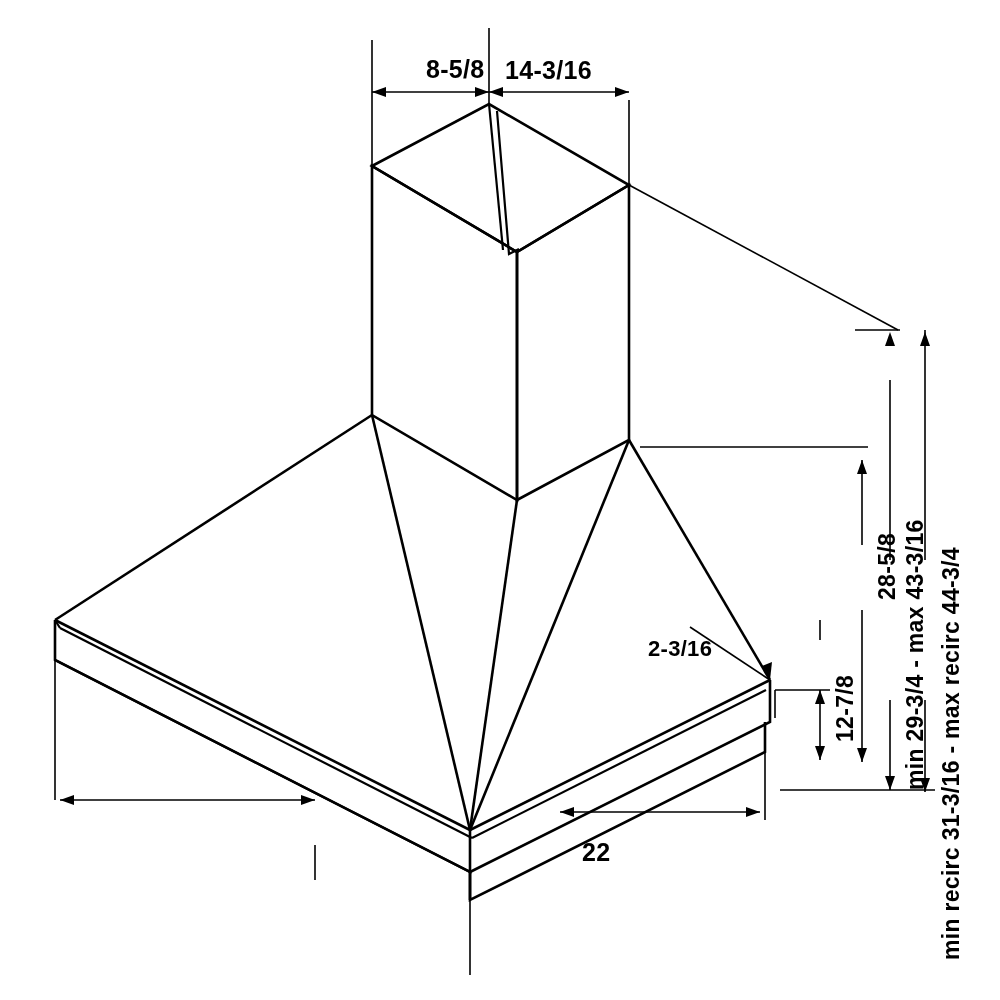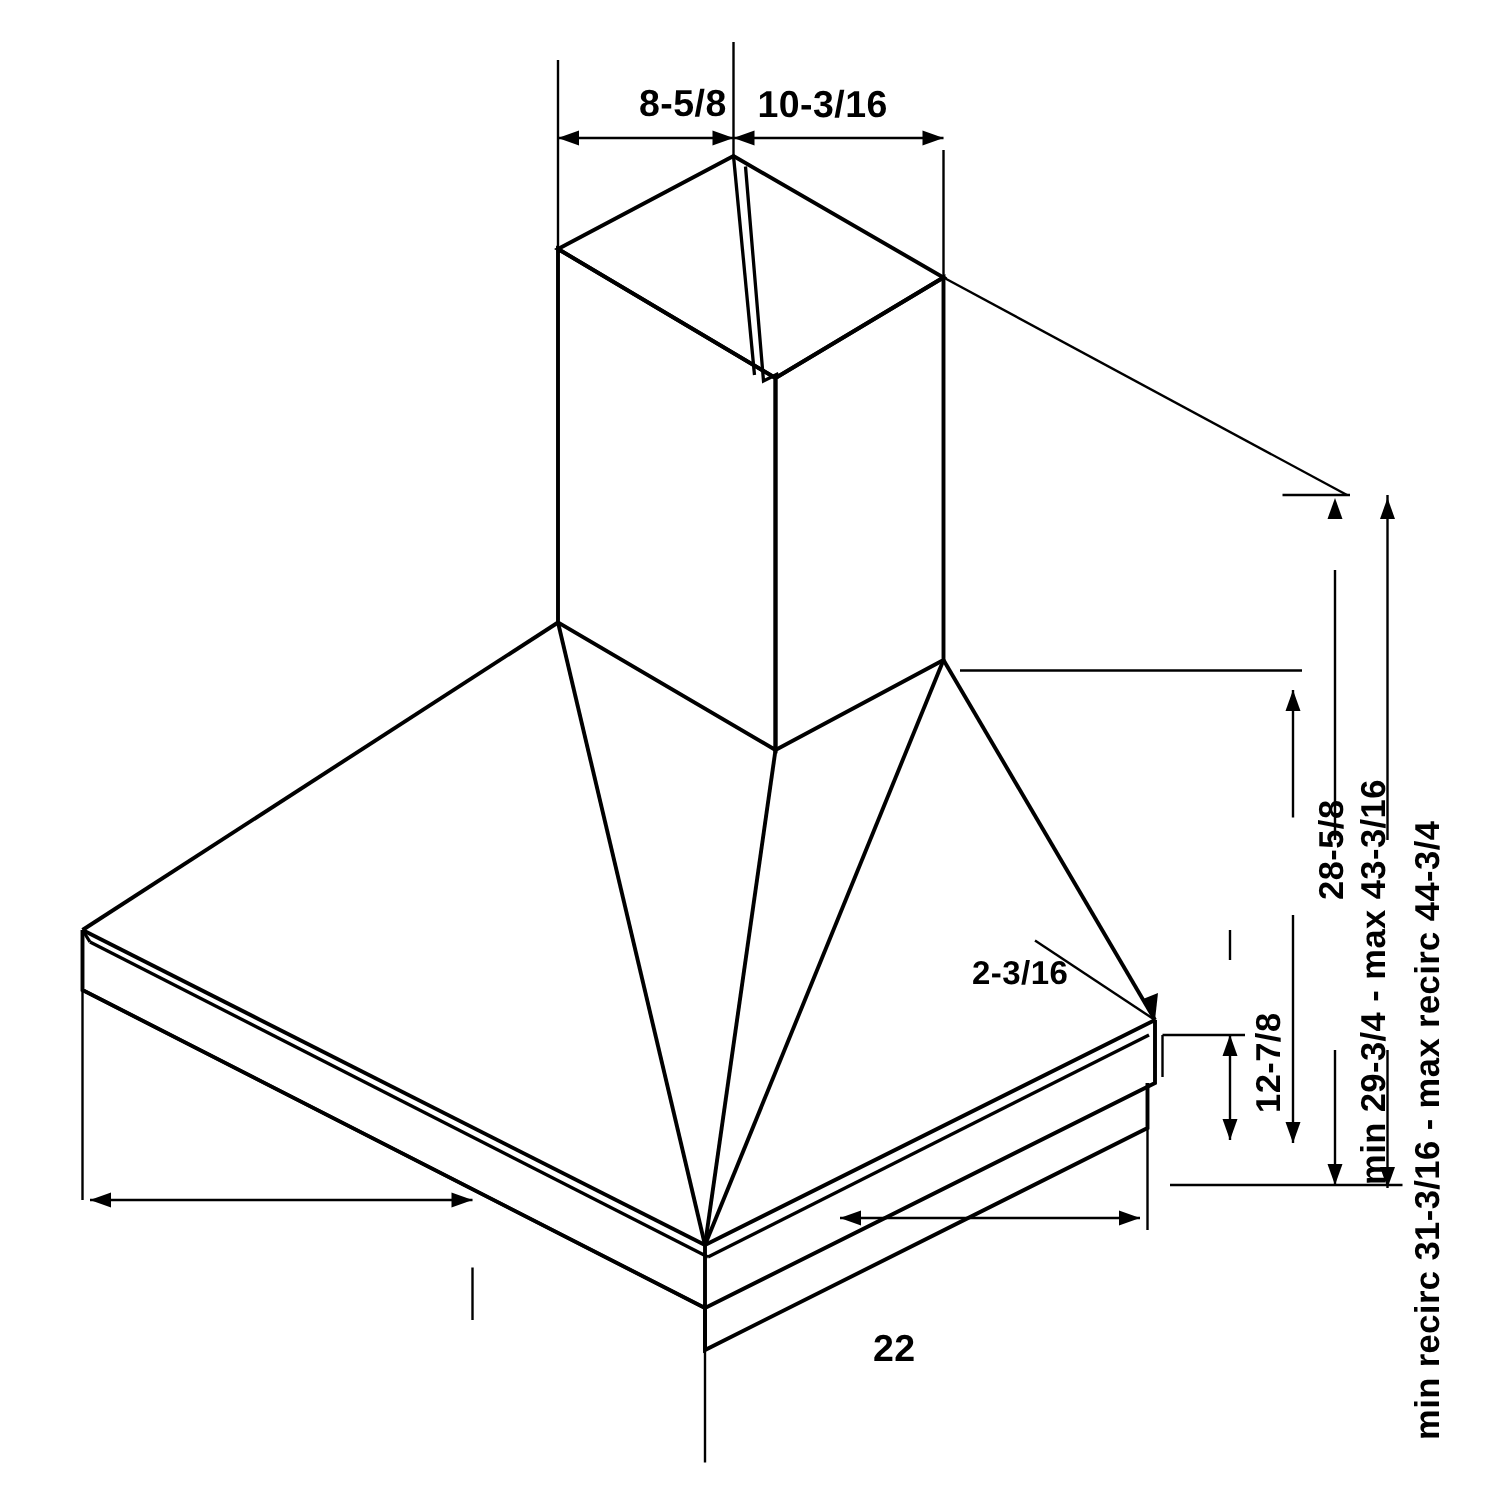--- a/index.html
+++ b/index.html
@@ -142,26 +142,26 @@
       <polygon points="890,332 885,346 895,346"></polygon>
       <polygon points="890,790 885,776 895,776"></polygon>
 
       <polygon points="925,332 920,346 930,346"></polygon>
       <polygon points="925,792 920,778 930,778"></polygon>
     </g>
   </svg>
 
   <div class="dim-label" style="left:378px; top:55px; font-size:25px;margin-left:48px;">8-5/8</div>
 
-  <div class="dim-label" style="left:505px; top:56px; font-size:25px;">10-3/16</div>
+  <div class="dim-label" style="left:505px; top:56px; font-size:25px;">14-3/16</div>
 
   <div class="dim-label" style="left:648px; top:636px; font-size:22px;">2-3/16</div>
 
 
-  <div class="dim-label" style="left:582px; top:838px; font-size:25px;margin-top:47px;">22</div>
+  <div class="dim-label" style="left:582px; top:838px; font-size:25px;">22</div>
 
   <div class="dim-label rot90" style="left:832px; top:742px; font-size:23px;">12-7/8</div>
 
   <div class="dim-label rot90" style="left:874px; top:600px; font-size:23px;">28-5/8</div>
 
   <div class="dim-label rot90" style="left:902px; top:790px; font-size:23px;">min 29-3/4 - max 43-3/16</div>
 
   <div class="dim-label rot90" style="left:938px; top:960px; font-size:23px;">min recirc 31-3/16 - max recirc 44-3/4</div>
 
 </div>

